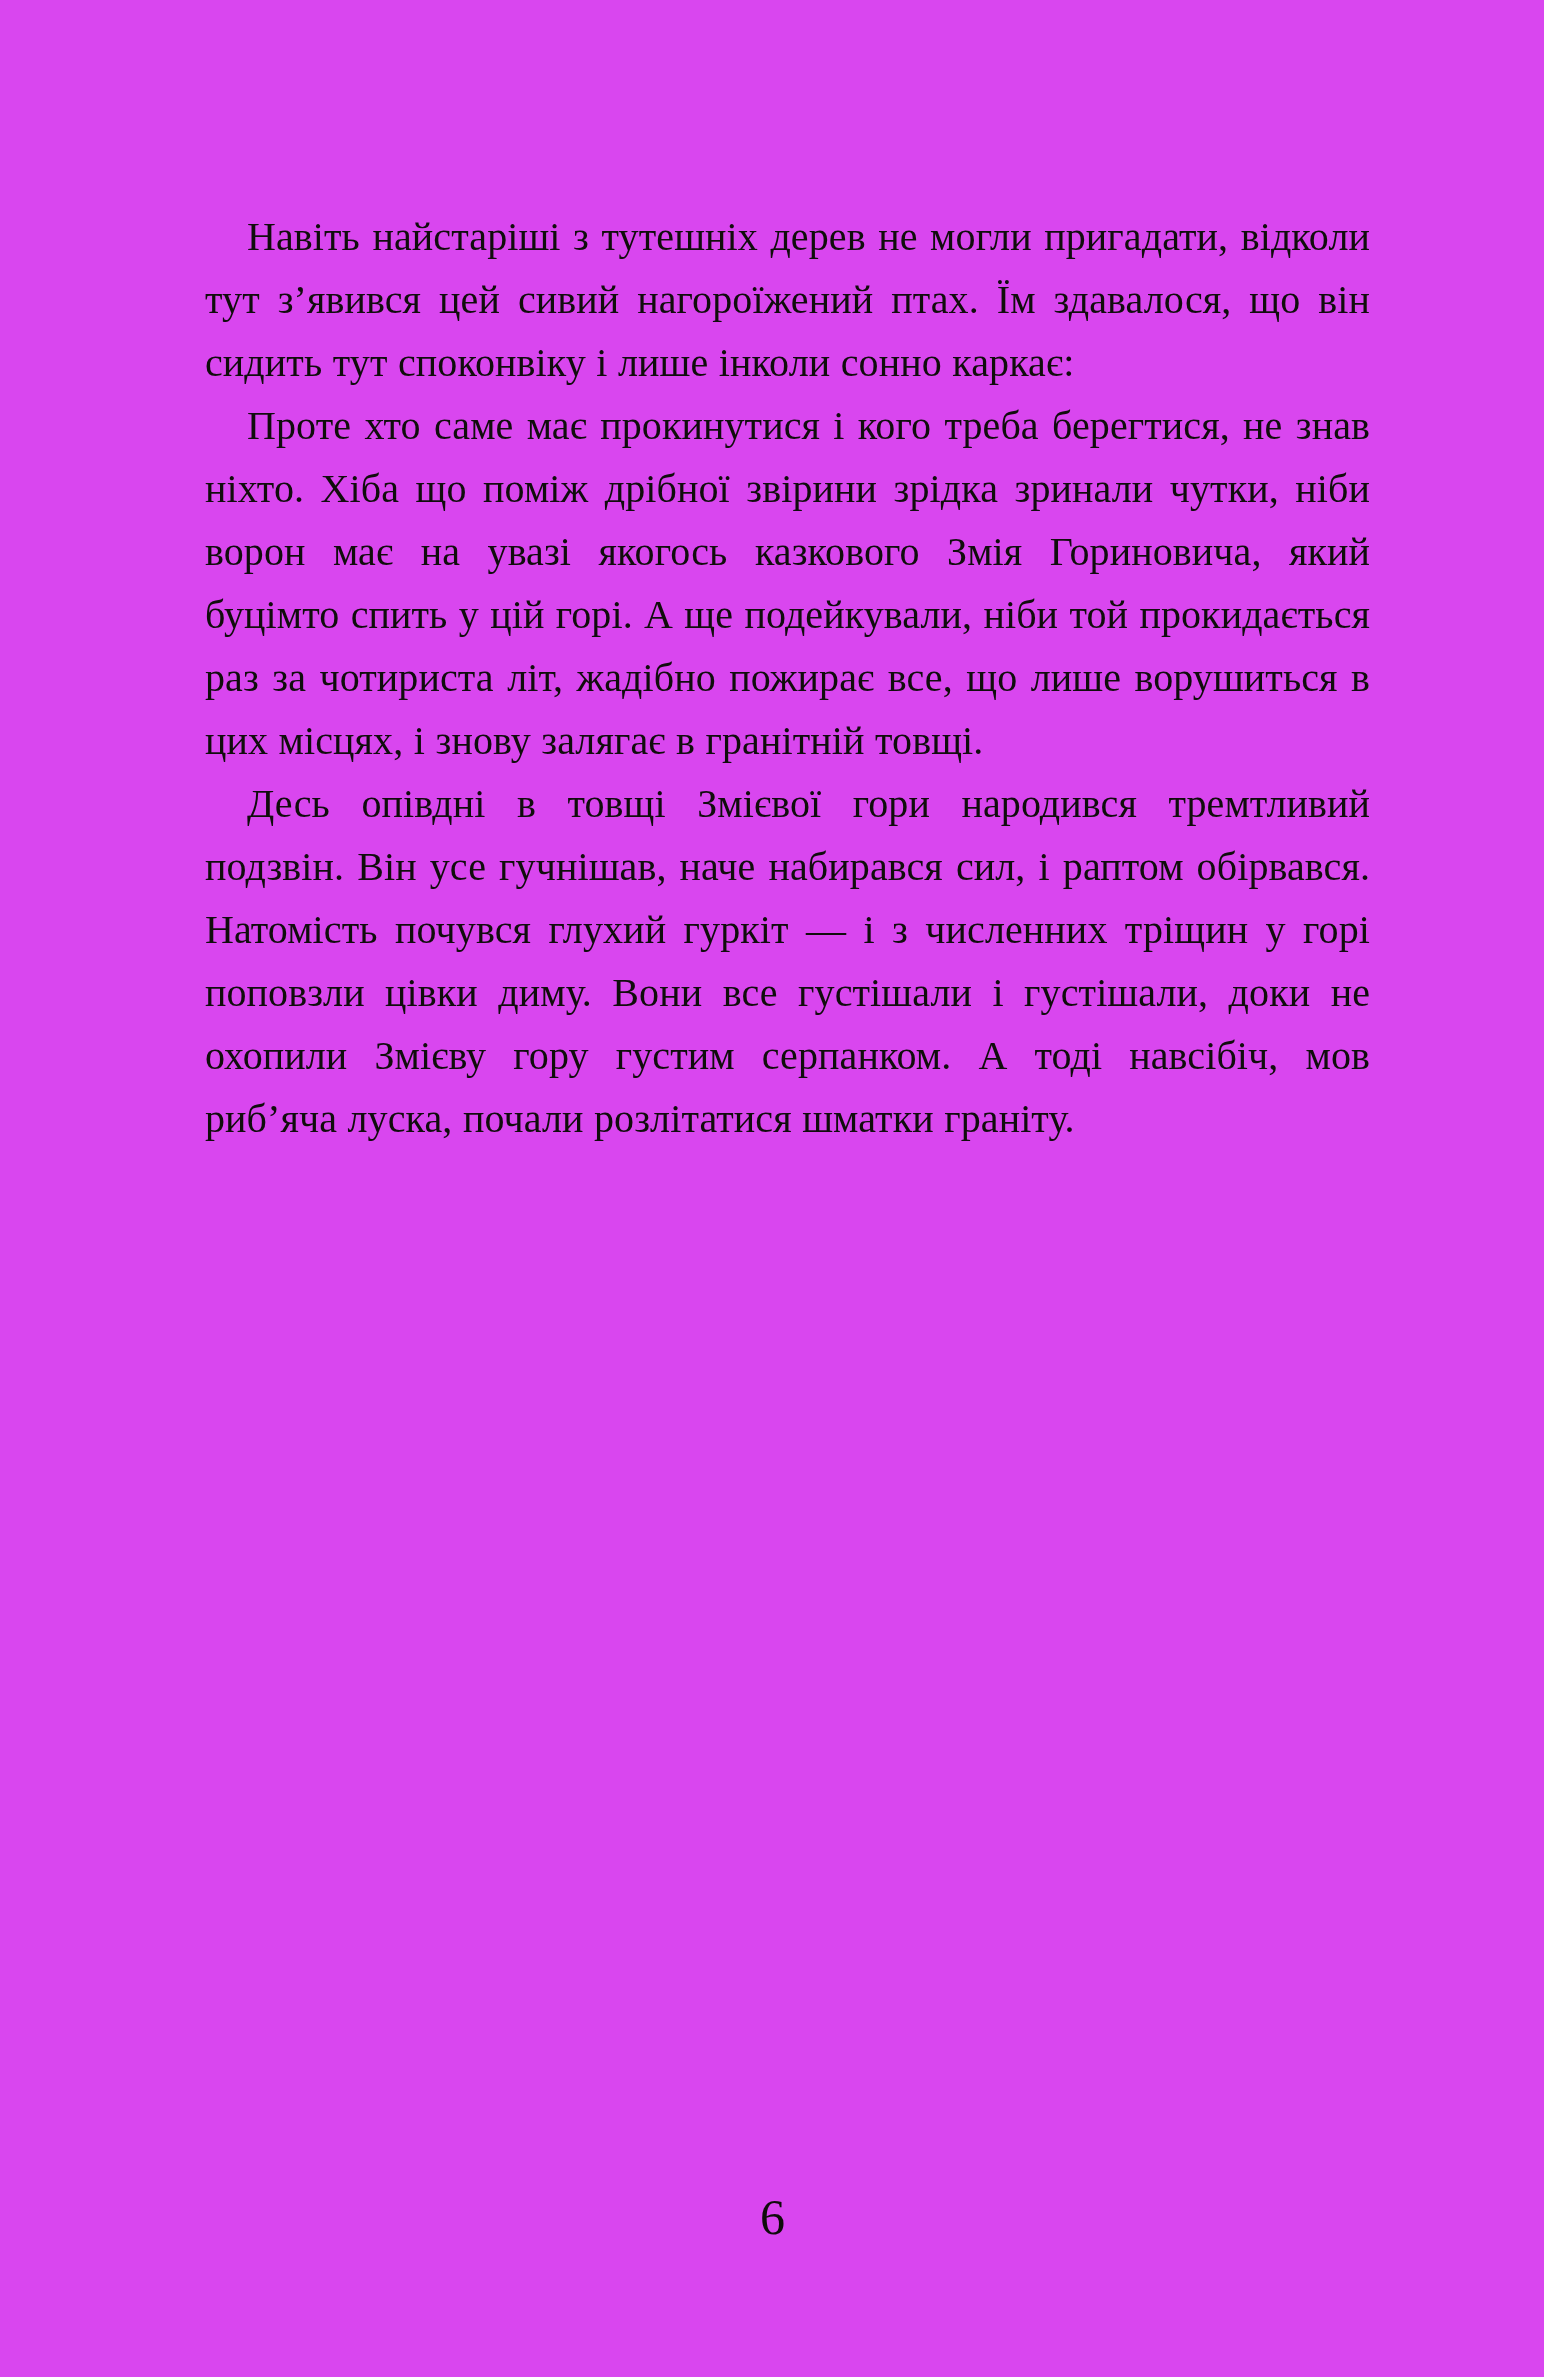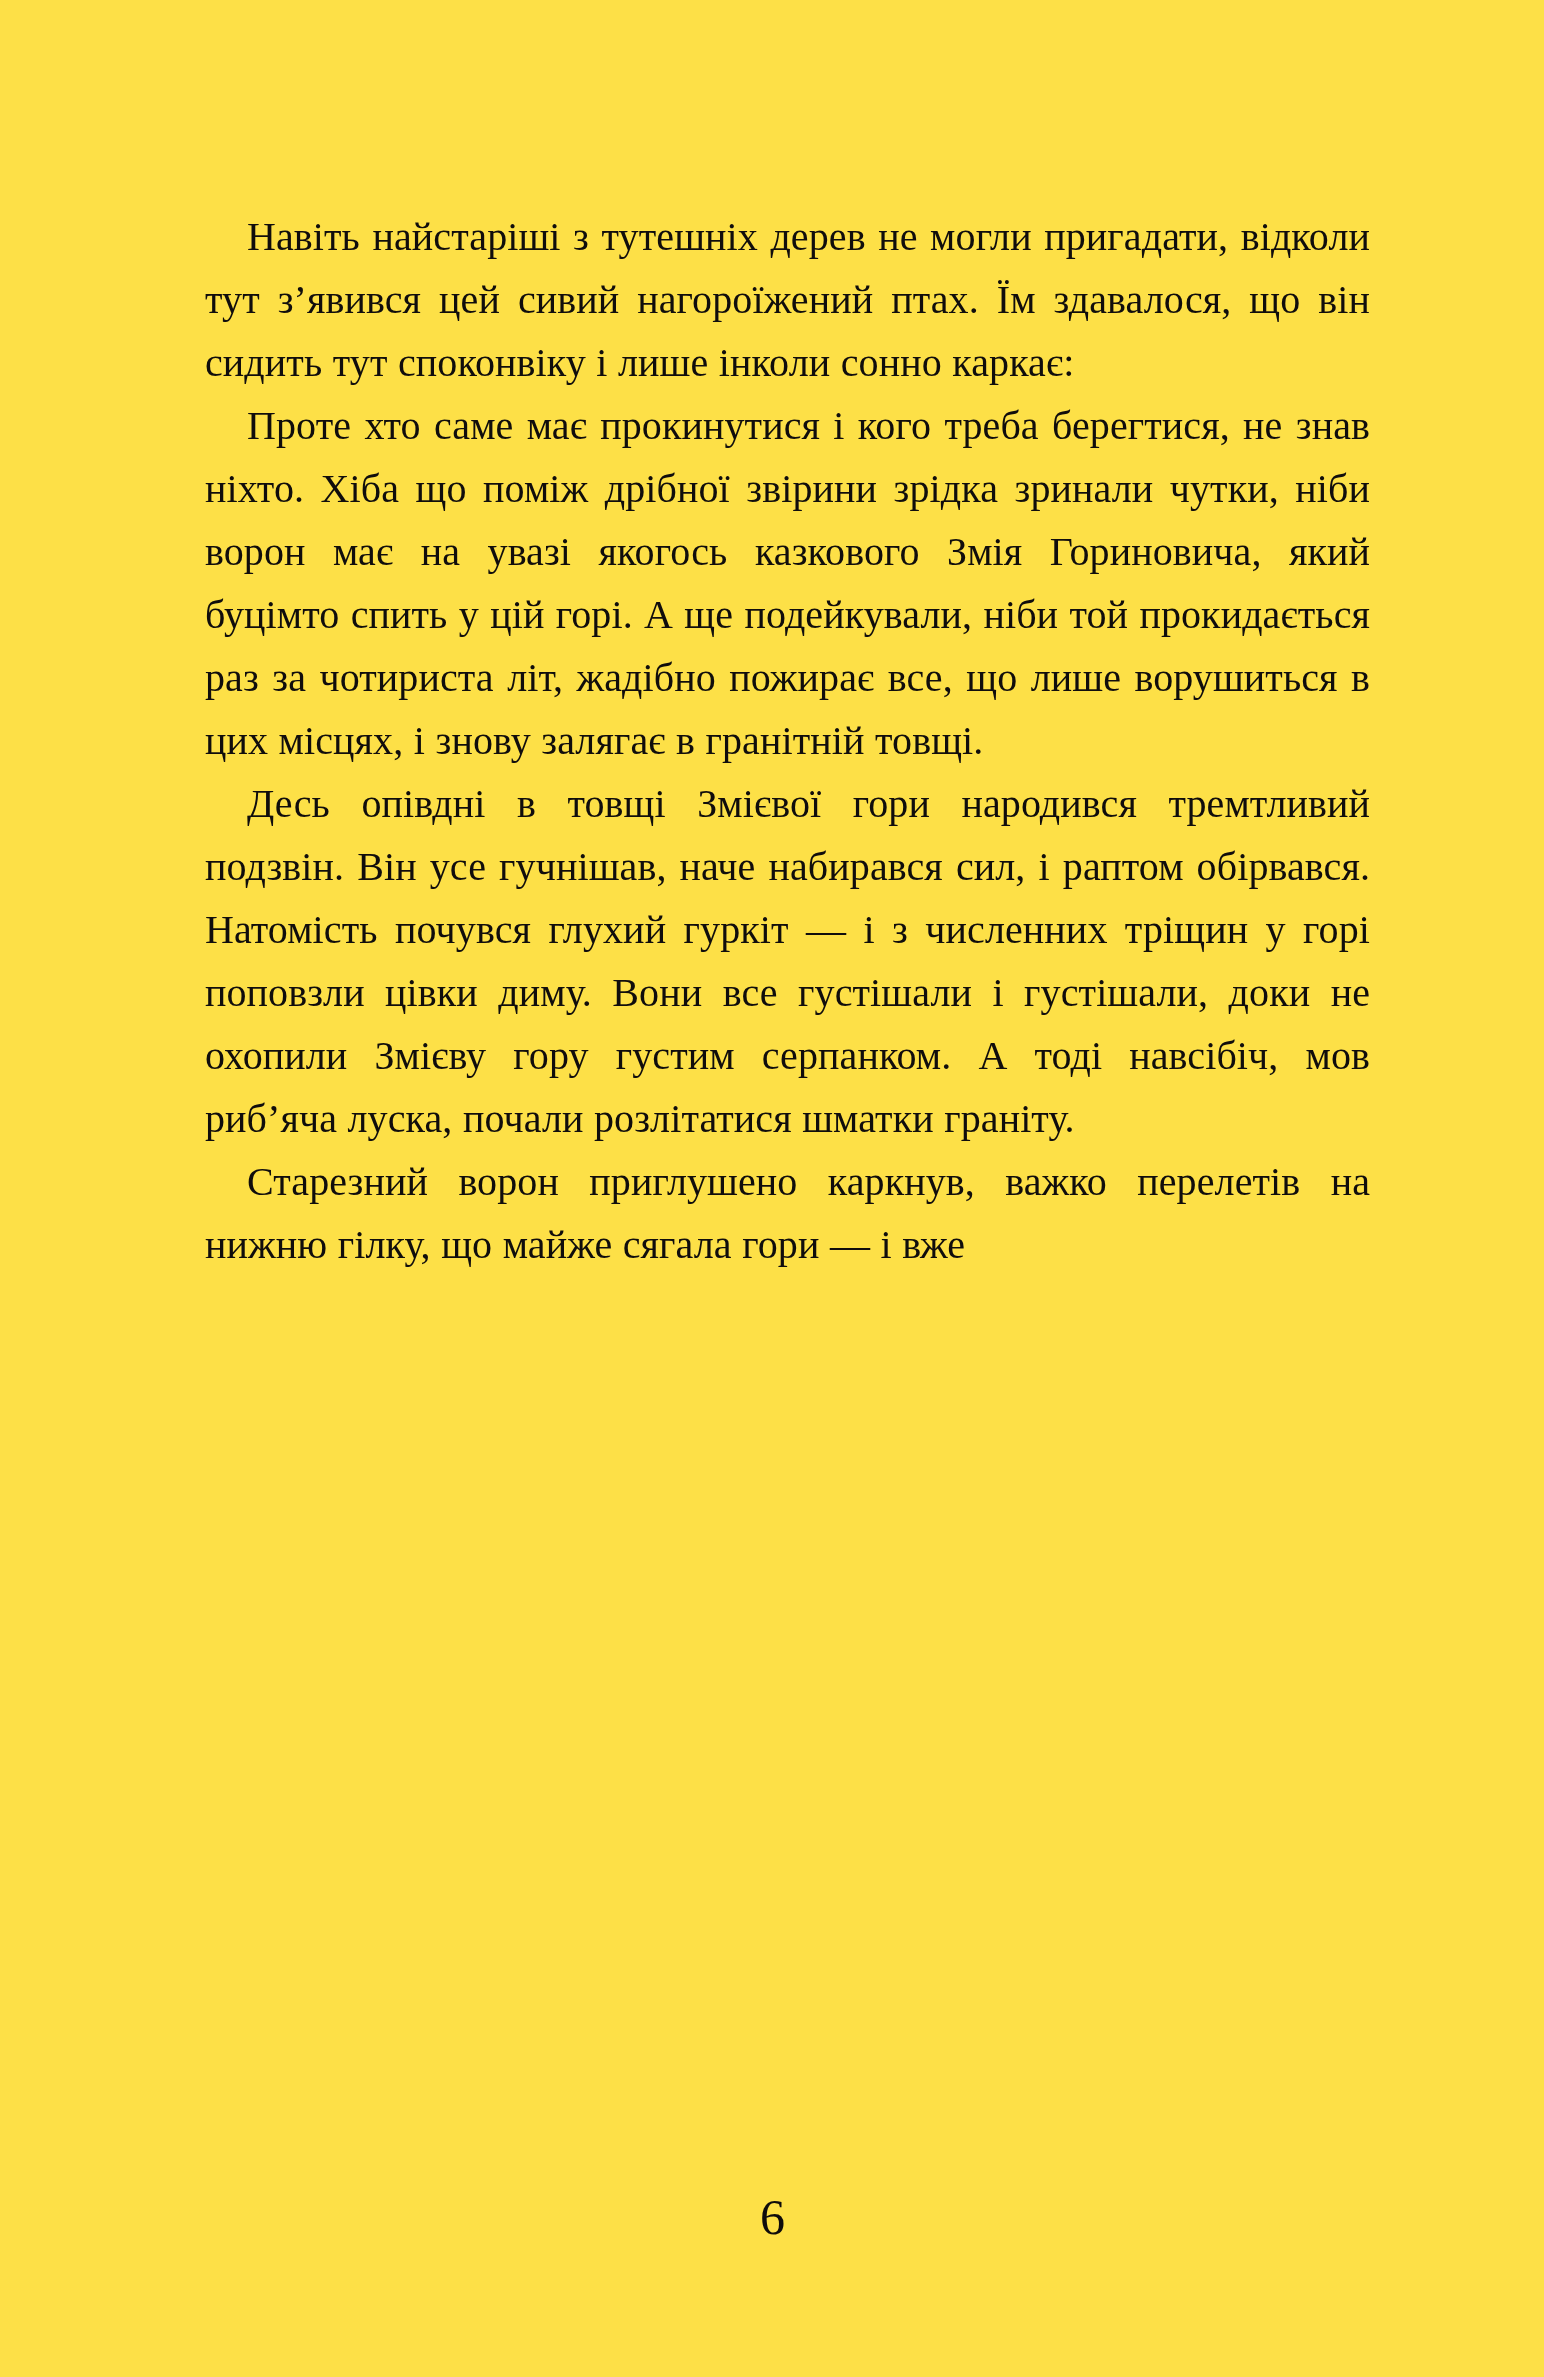--- a/index.html
+++ b/index.html
@@ -6,21 +6,21 @@
   html, body {
     margin: 0;
     padding: 0;
     background: #ffffff;
   }
   .page {
     position: relative;
     width: 1545px;
     height: 2377px;
     margin: 0 auto;
-    background: #fde047;
+    background: #d946ef;
     box-sizing: border-box;
     overflow: hidden;
   }
   .text-block {
     position: absolute;
     left: 205px;
     top: 205px;
     width: 1165px;
   }
   .para {
@@ -54,19 +54,18 @@
 </style>
 </head>
 <body>
 
 <div class="page">
 
   <div class="text-block">
     <p class="para">Навіть найстаріші з тутешніх дерев не могли пригадати, відколи тут з’явився цей сивий нагороїжений птах. Їм здавалося, що він сидить тут споконвіку і лише інколи сонно каркає:</p>
     <p class="para">Проте хто саме має прокинутися і кого треба берегтися, не знав ніхто. Хіба що поміж дрібної звірини зрідка зринали чутки, ніби ворон має на увазі якогось казкового Змія Гориновича, який буцімто спить у цій горі. А ще подейкували, ніби той прокидається раз за чотириста літ, жадібно пожирає все, що лише ворушиться в цих місцях, і знову залягає в гранітній товщі.</p>
     <p class="para">Десь опівдні в товщі Змієвої гори народився тремтливий подзвін. Він усе гучнішав, наче набирався сил, і раптом обірвався. Натомість почувся глухий гуркіт — і з численних тріщин у горі поповзли цівки диму. Вони все густішали і густішали, доки не охопили Змієву гору густим серпанком. А тоді навсібіч, мов риб’яча луска, почали розлітатися шматки граніту.</p>
-    <p class="para">Старезний ворон приглушено каркнув, важко перелетів на нижню гілку, що майже сягала гори — і вже</p>
   </div>
 
   <div class="page-number">6</div>
 
 </div>
 
 
 </body></html>

